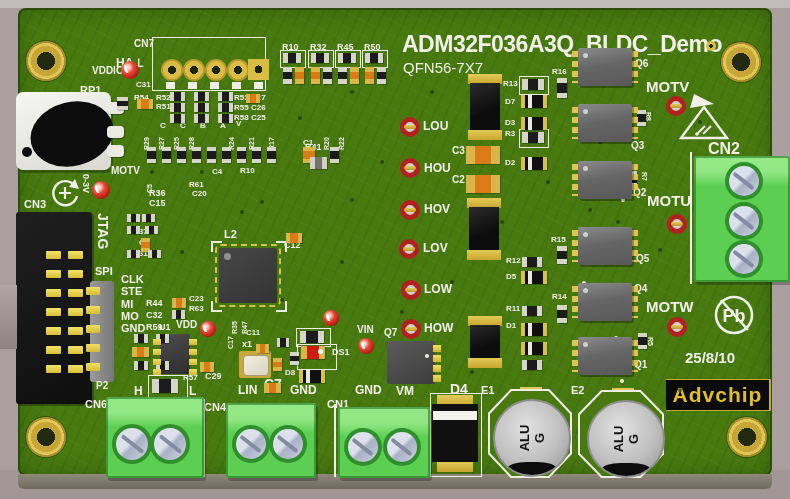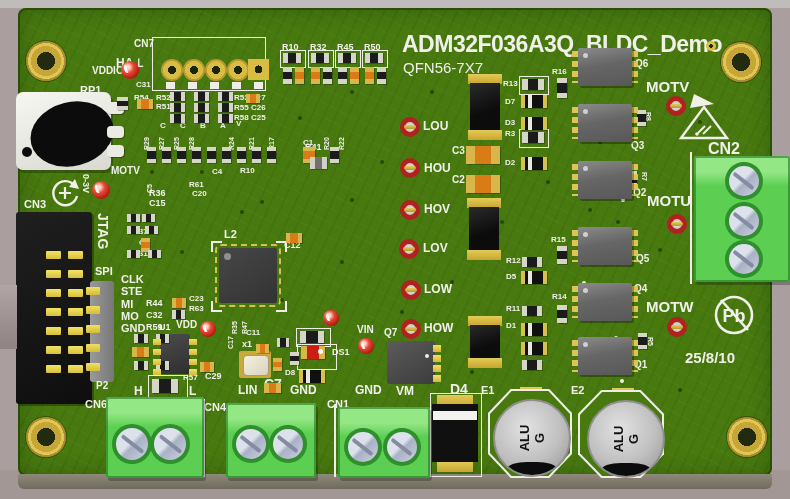--- a/index.html
+++ b/index.html
@@ -117,20 +117,23 @@
     <path d="M20 40 l7 -7 M25 41 l8 -8" stroke="#f0f0e8" stroke-width="2"></path>
     <circle cx="19" cy="41" r="1.8" fill="#f0f0e8"></circle>
   </svg>
 
   <svg class="abs" style="left:712px;top:293px;" width="44" height="44" viewBox="0 0 44 44">
     <circle cx="22" cy="22" r="18" fill="none" stroke="#f0f0e8" stroke-width="2.6"></circle>
     <text x="22" y="29" text-anchor="middle" fill="#f0f0e8" font-size="18" font-weight="bold" font-family="Liberation Sans, sans-serif">Pb</text>
     <line x1="9" y1="7" x2="36" y2="37" stroke="#f0f0e8" stroke-width="2.6"></line>
   </svg>
 
+  <div id="logo" class="abs">
+    <span>Advchip</span>
+  </div>
 <div class="abs silk" style="left: 134px; top: 39px; font-size: 10px;">CN7</div>
     <div class="abs silk" style="left: 116px; top: 57px; font-size: 12px;">HA⊥</div>
     <div class="abs silk" style="left: 92px; top: 66px; font-size: 10px;">VDDIO</div>
     <div class="abs silk" style="left: 136px; top: 81px; font-size: 8px;">C31</div>
     <div class="abs silk" style="left: 80px; top: 85px; font-size: 11px;">RP1</div>
     <div class="abs silk" style="left: 134px; top: 94px; font-size: 8px;">R54</div>
     <div class="abs silk" style="left: 156px; top: 94px; font-size: 8px;">R52</div>
     <div class="abs silk" style="left: 156px; top: 103px; font-size: 8px;">R51</div>
     <div class="abs silk" style="left: 234px; top: 94px; font-size: 8px;">R53 C27</div>
     <div class="abs silk" style="left: 234px; top: 104px; font-size: 8px;">R55 C26</div>

